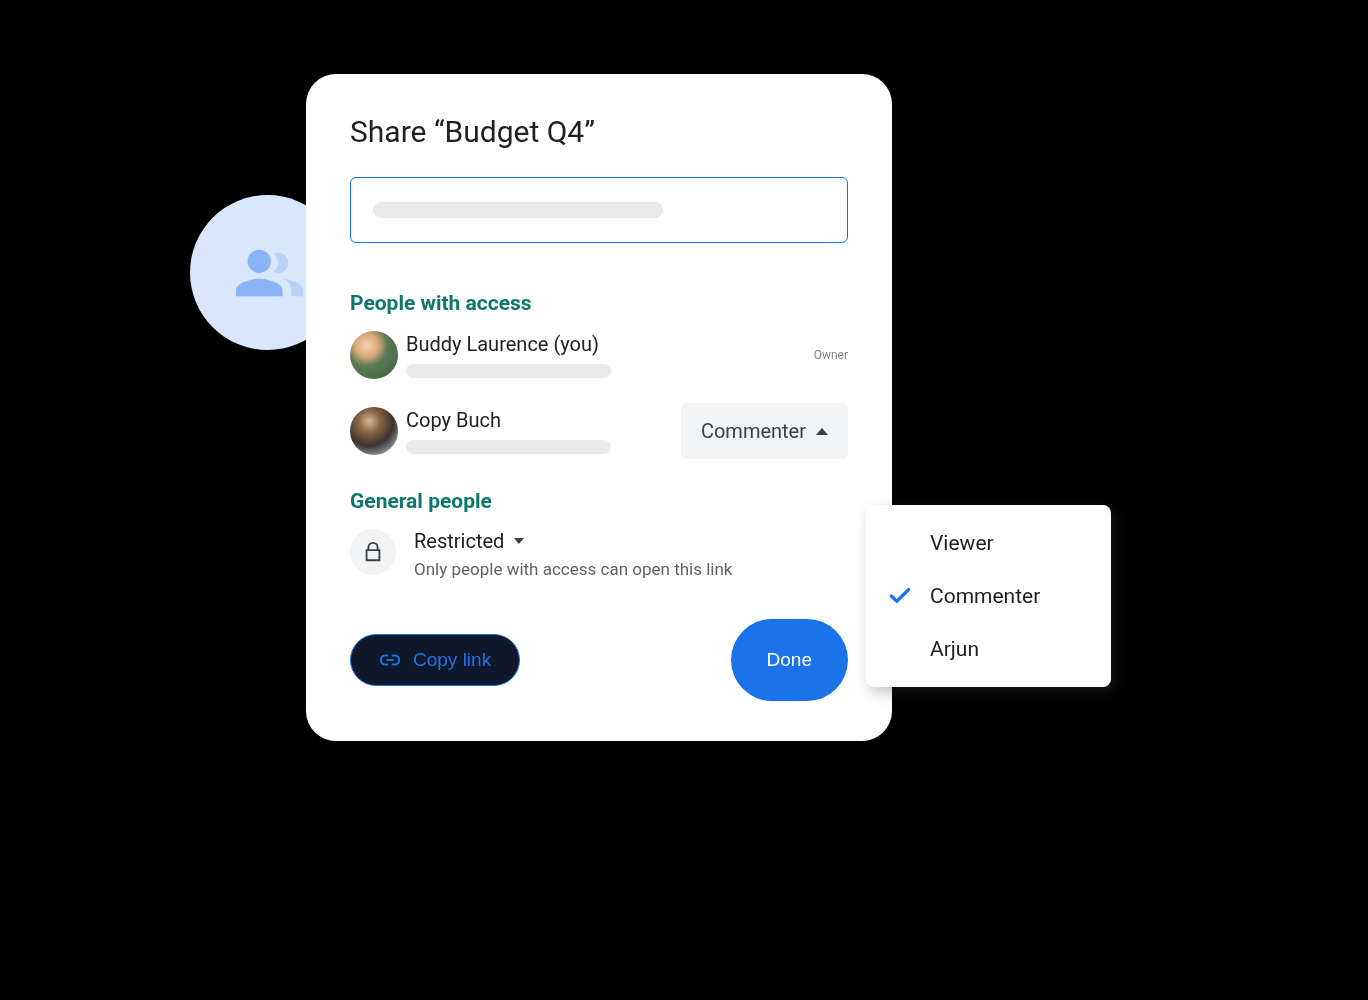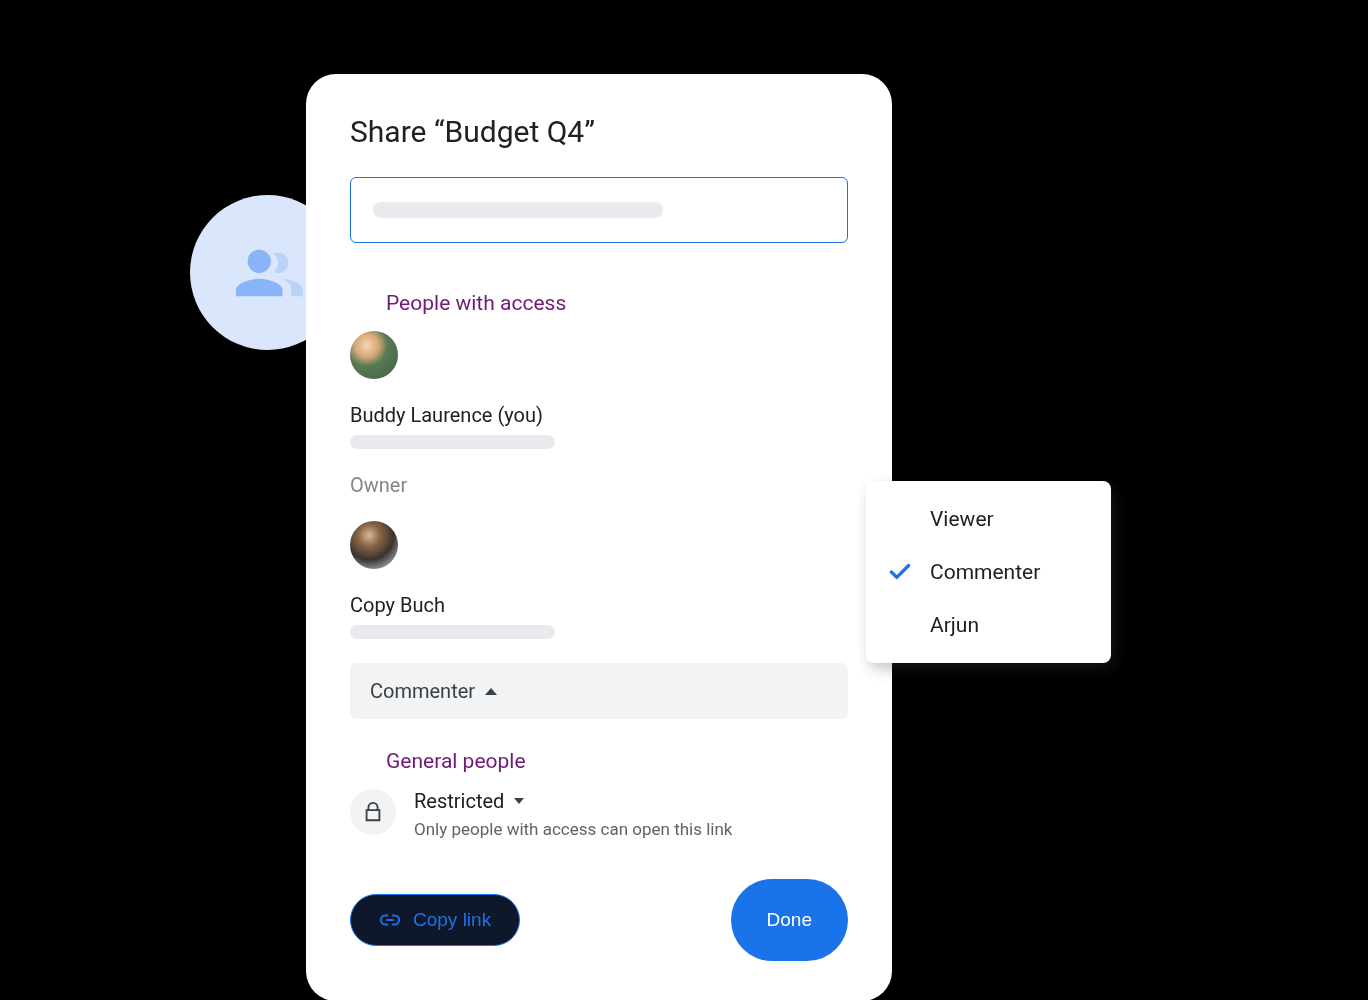--- a/index.html
+++ b/index.html
@@ -50,30 +50,29 @@
       margin-bottom: 48px;
     }
     .search-placeholder-bar {
       width: 290px;
       height: 16px;
       background: #e8eaed;
       border-radius: 8px;
     }
     .section-header {
       font-size: 21px;
-      font-weight: 400 ;
-      color: #701a75;
+      font-weight: 700 ;
+      color: #0f766e;
       margin-bottom: 16px;
-      margin-left: 36px;
     }
     .person-row {
       display: flex;
-      gap: 24px;
+      align-items: center;
+      gap: 8px;
       margin-bottom: 24px;
-      flex-direction: column;
     }
     .avatar {
       width: 48px;
       height: 48px;
       border-radius: 50%;
       flex-shrink: 0;
       background-size: cover;
     }
     .avatar-1 {
       background: radial-gradient(circle at 35% 30%, #f5d5b5 0%, #d8a878 25%, #5a7a55 45%, #3d5d40 100%);
@@ -91,21 +90,21 @@
       font-size: 20px;
       color: #202124;
     }
     .person-email-bar {
       width: 205px;
       height: 14px;
       background: #e8eaed;
       border-radius: 7px;
     }
     .person-role {
-      font-size: 20px;
+      font-size: 12px;
       color: #80868b;
     }
     .role-dropdown {
       display: flex;
       align-items: center;
       gap: 10px;
       background: #f1f3f4;
       border-radius: 6px;
       padding: 16px 20px;
       font-size: 20px;
@@ -174,21 +173,21 @@
       border: none;
       border-radius: 999px;
       padding: 30px 36px;
       font-size: 19px;
       font-weight: 500;
       cursor: pointer;
     }
     .dropdown-menu {
       position: absolute;
       left: 866px;
-      top: 481px;
+      top: 505px;
       width: 245px;
       background: #fff;
       border-radius: 8px;
       box-shadow: 4px 6px 14px rgba(60,64,67,0.3);
       padding: 12px 0;
     }
     .dropdown-item {
       display: flex;
       align-items: center;
       padding: 14px 22px 14px 20px;

